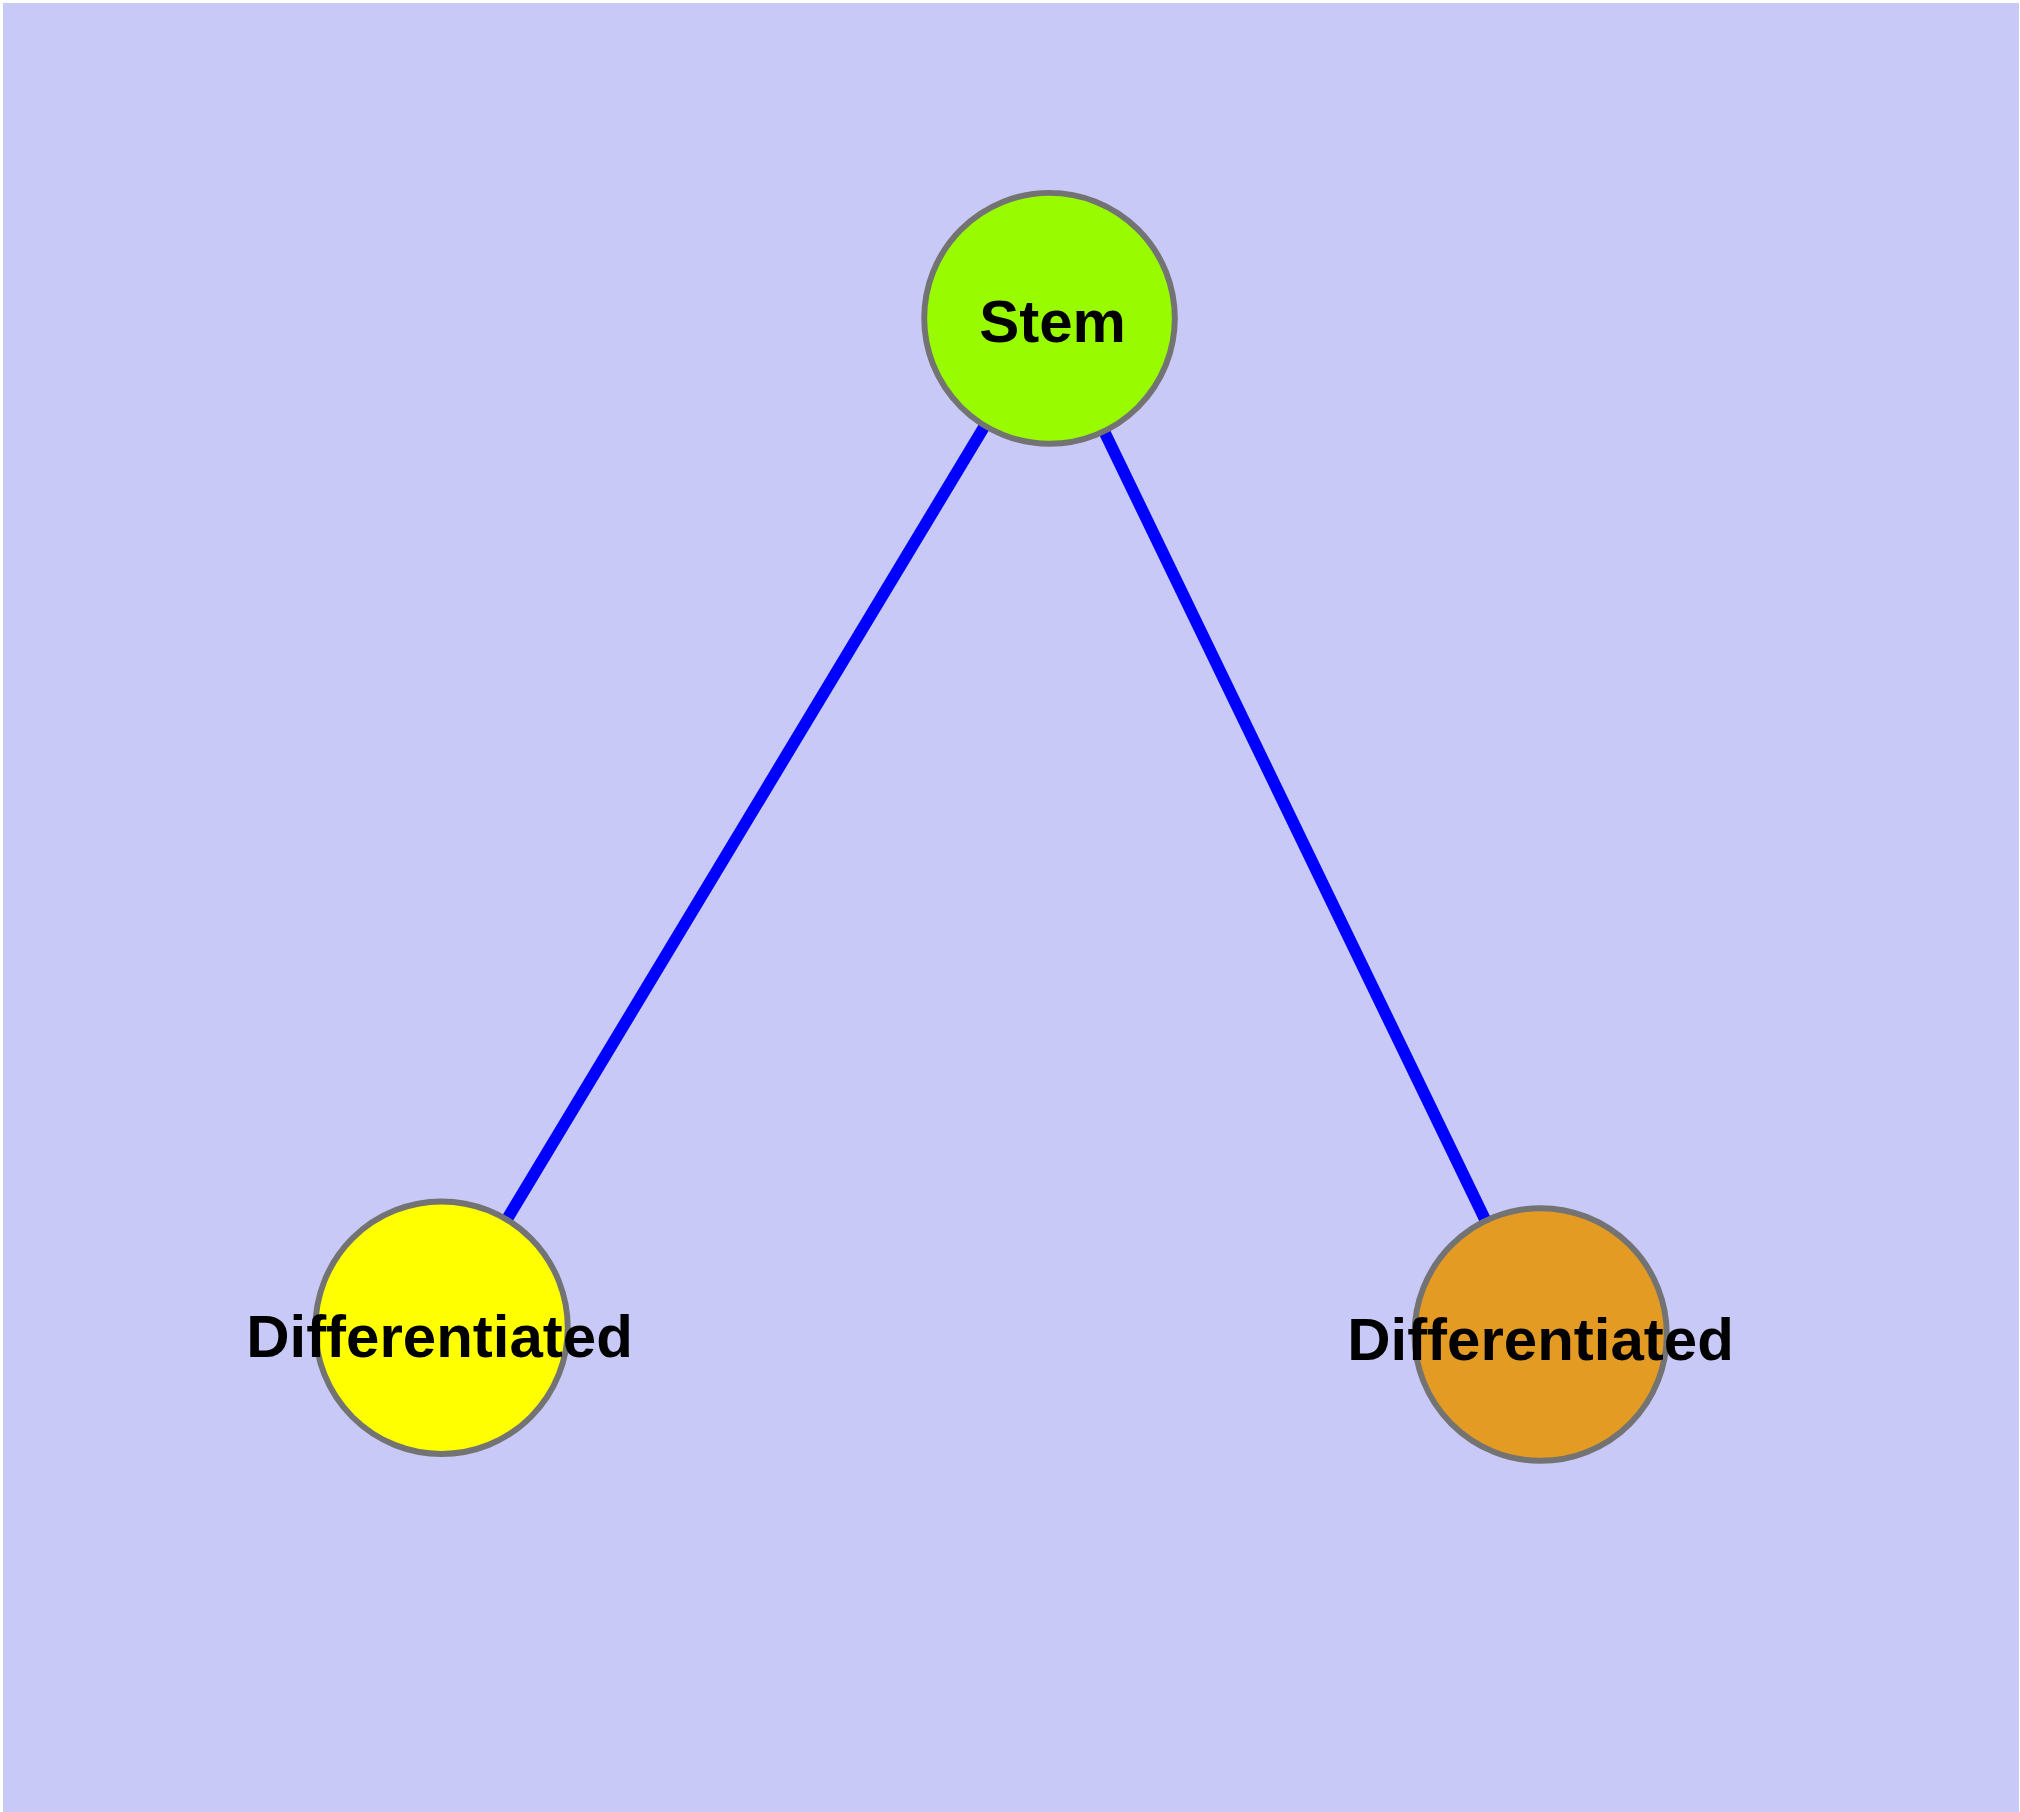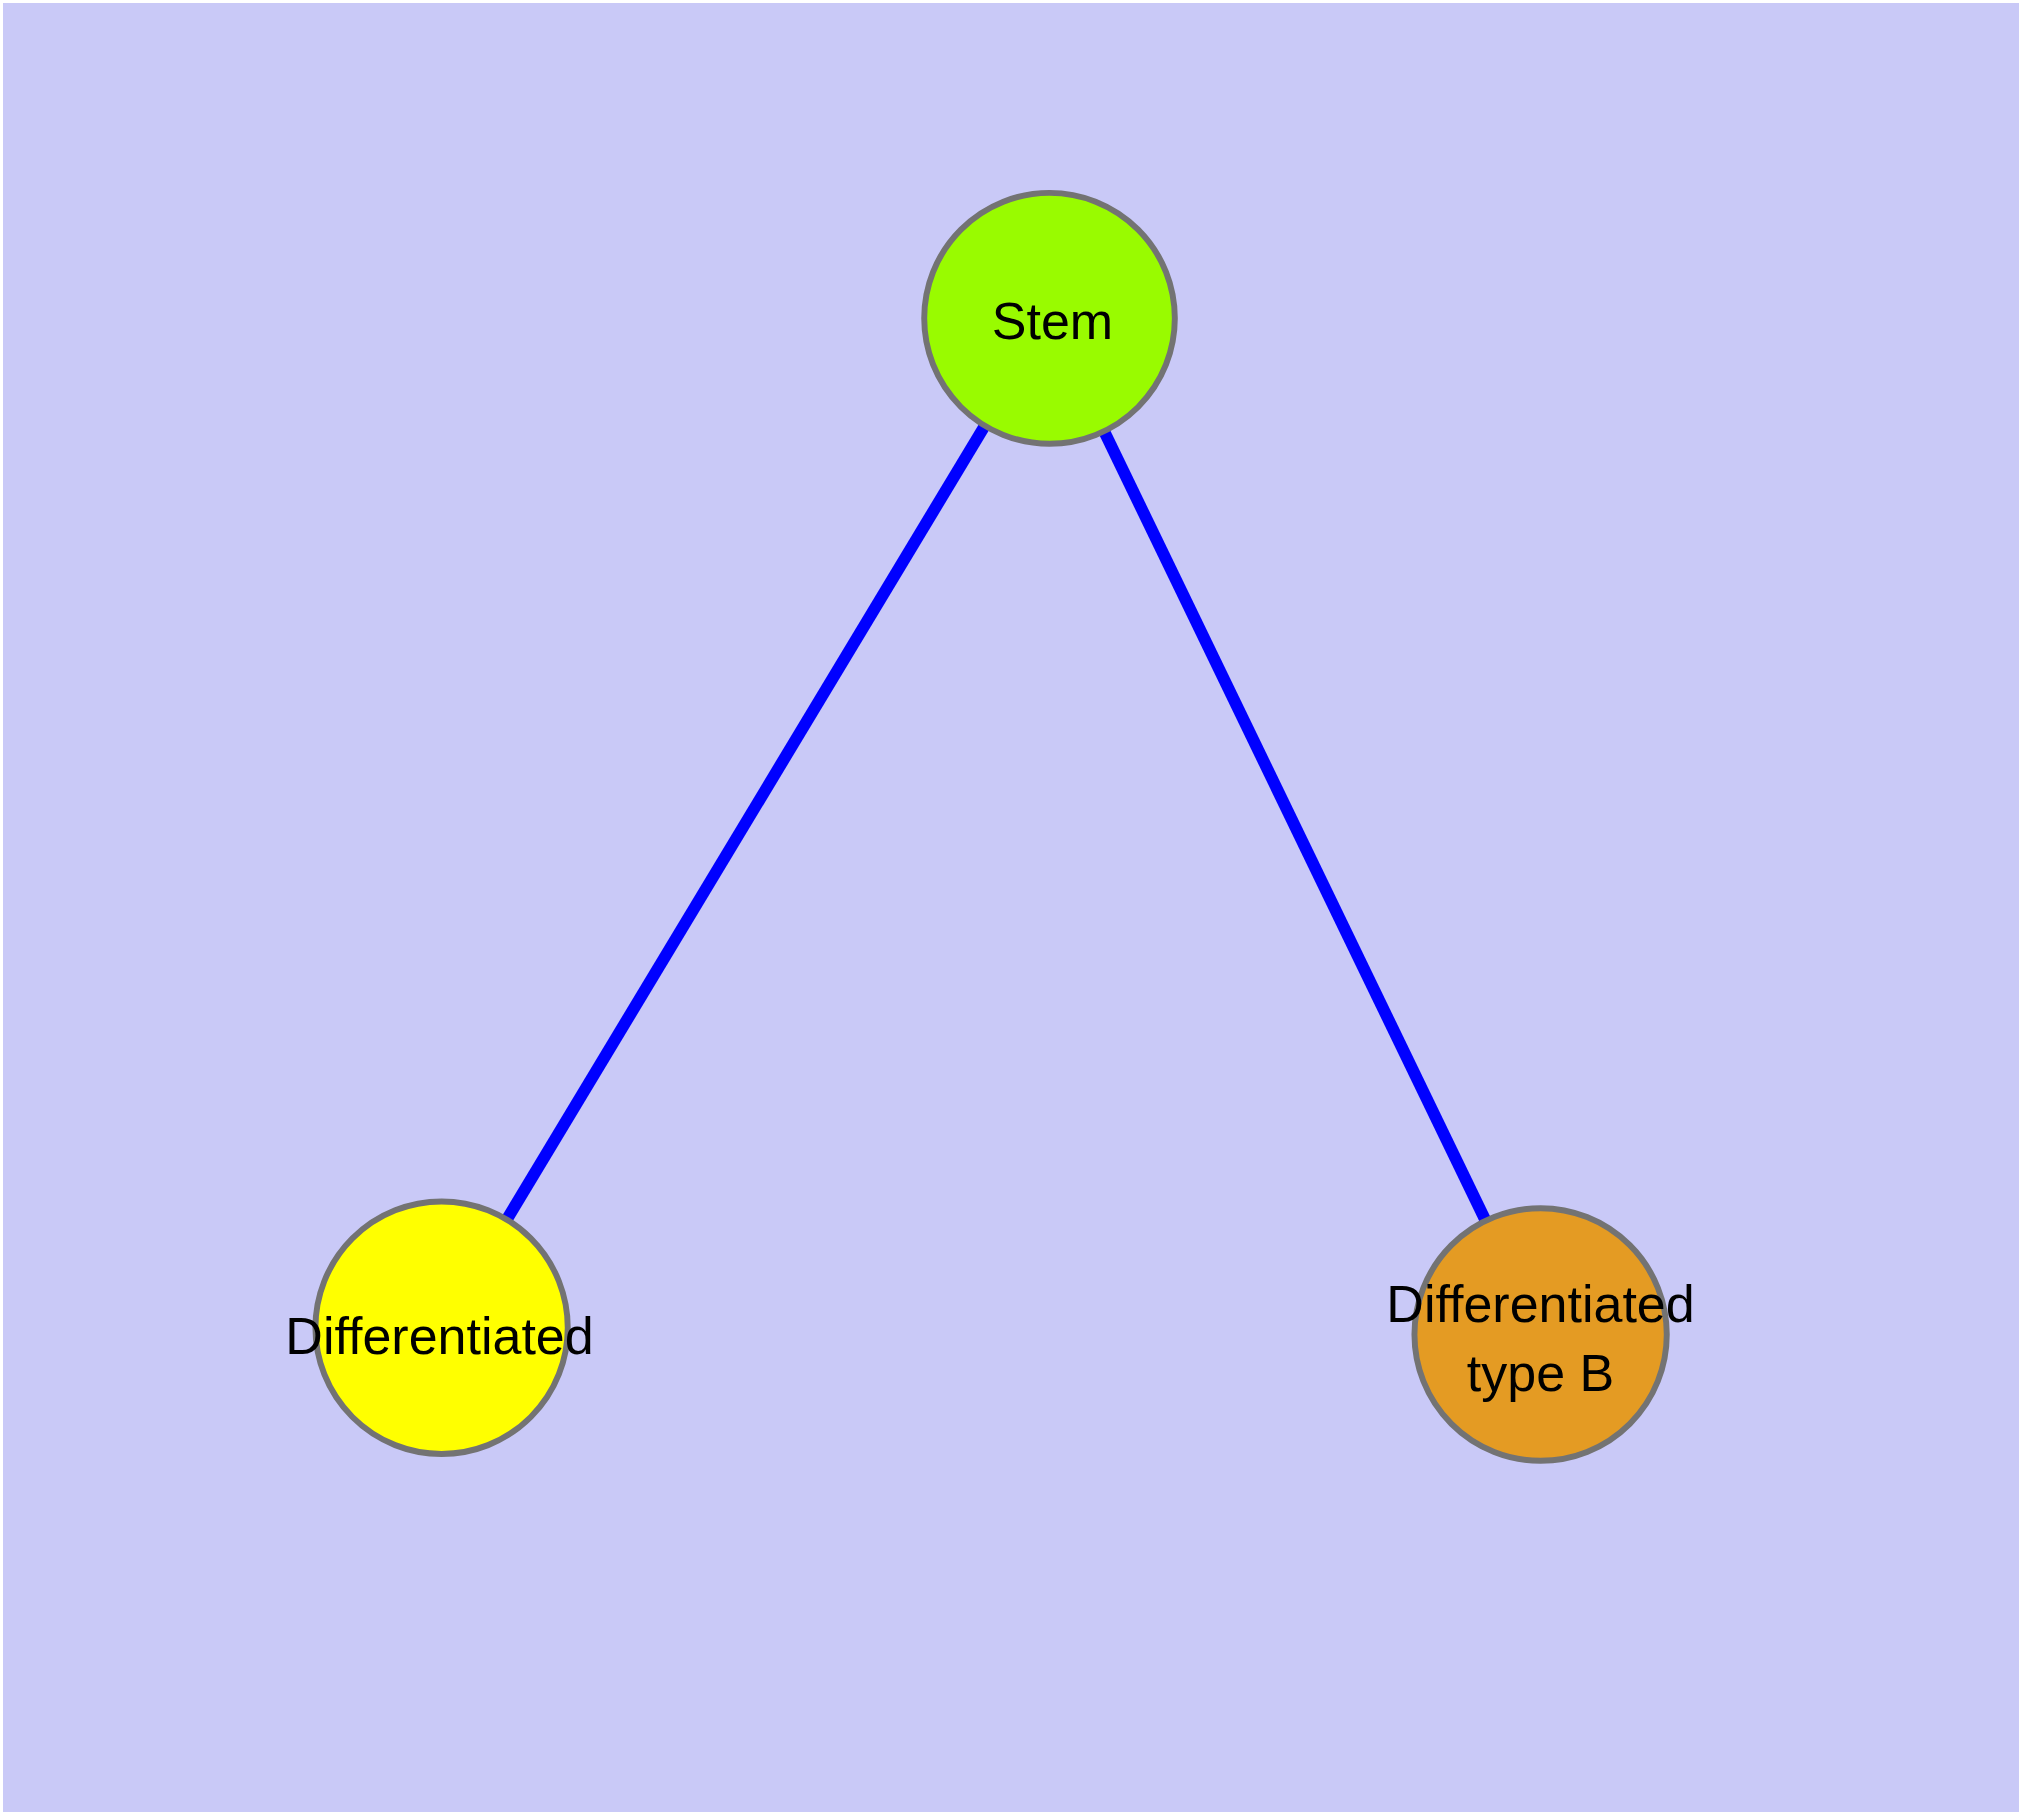--- a/index.html
+++ b/index.html
@@ -38,22 +38,22 @@
   .node-circle {
     stroke-width: 7px;
   }
   .node-label {
     position: absolute;
     transform: translate(-50%, -50%);
     display: flex;
     flex-direction: column;
     align-items: center;
     justify-content: center;
-    font-weight: normal;
-    font-size: 52px;
+    font-weight: bold;
+    font-size: 60px;
     line-height: 1.34;
     white-space: nowrap;
     text-align: center;
     letter-spacing: 0;
   }
   .node-label span {
     display: block;
   }
   
   .label-stem   { left: 1050px; top: 319px; }
@@ -81,18 +81,17 @@
     <div class="node-label label-stem" style="color: rgb(0, 0, 0);">
       <span>Stem</span>
     </div>
 
     <div class="node-label label-type-a" style="color: rgb(0, 0, 0);">
       <span>Differentiated</span>
     </div>
 
     <div class="node-label label-type-b" style="color: rgb(0, 0, 0);">
       <span>Differentiated</span>
-      <span>type B</span>
     </div>
 
   </div>
 </div>
 
 
 </body></html>

